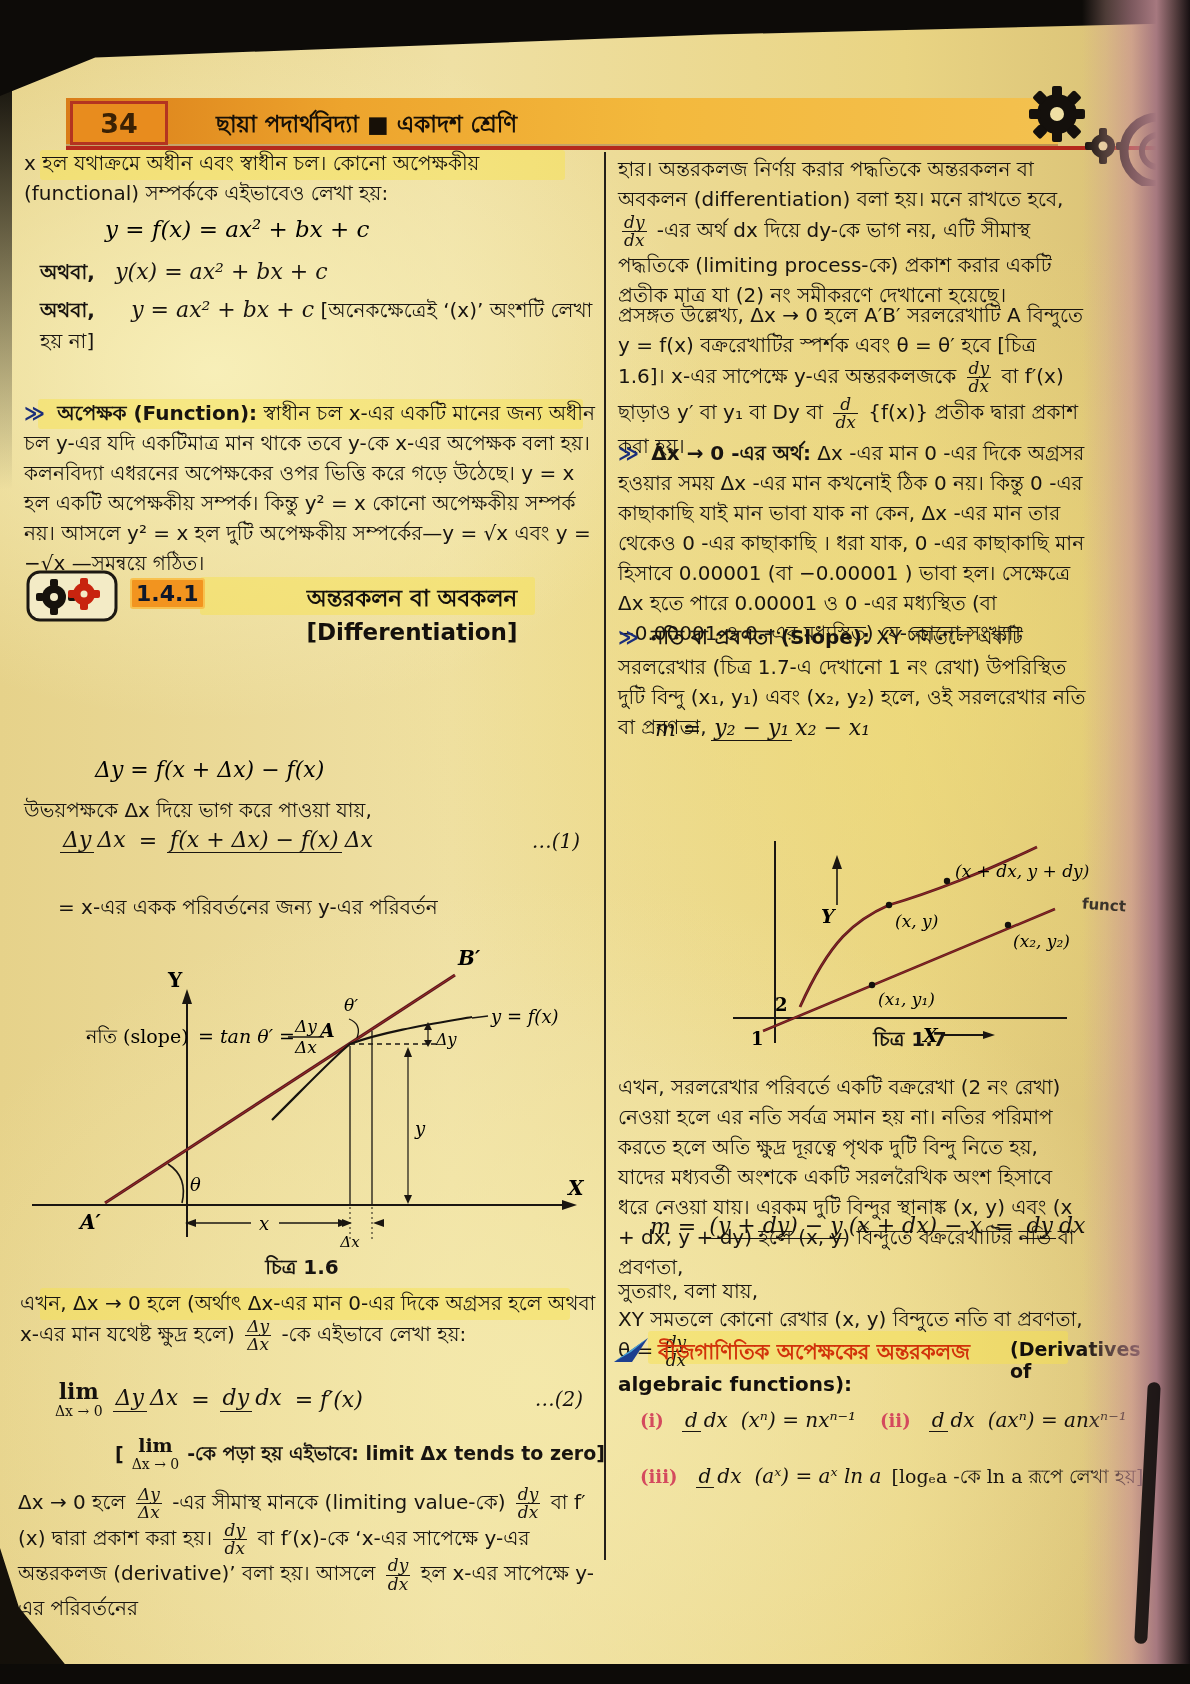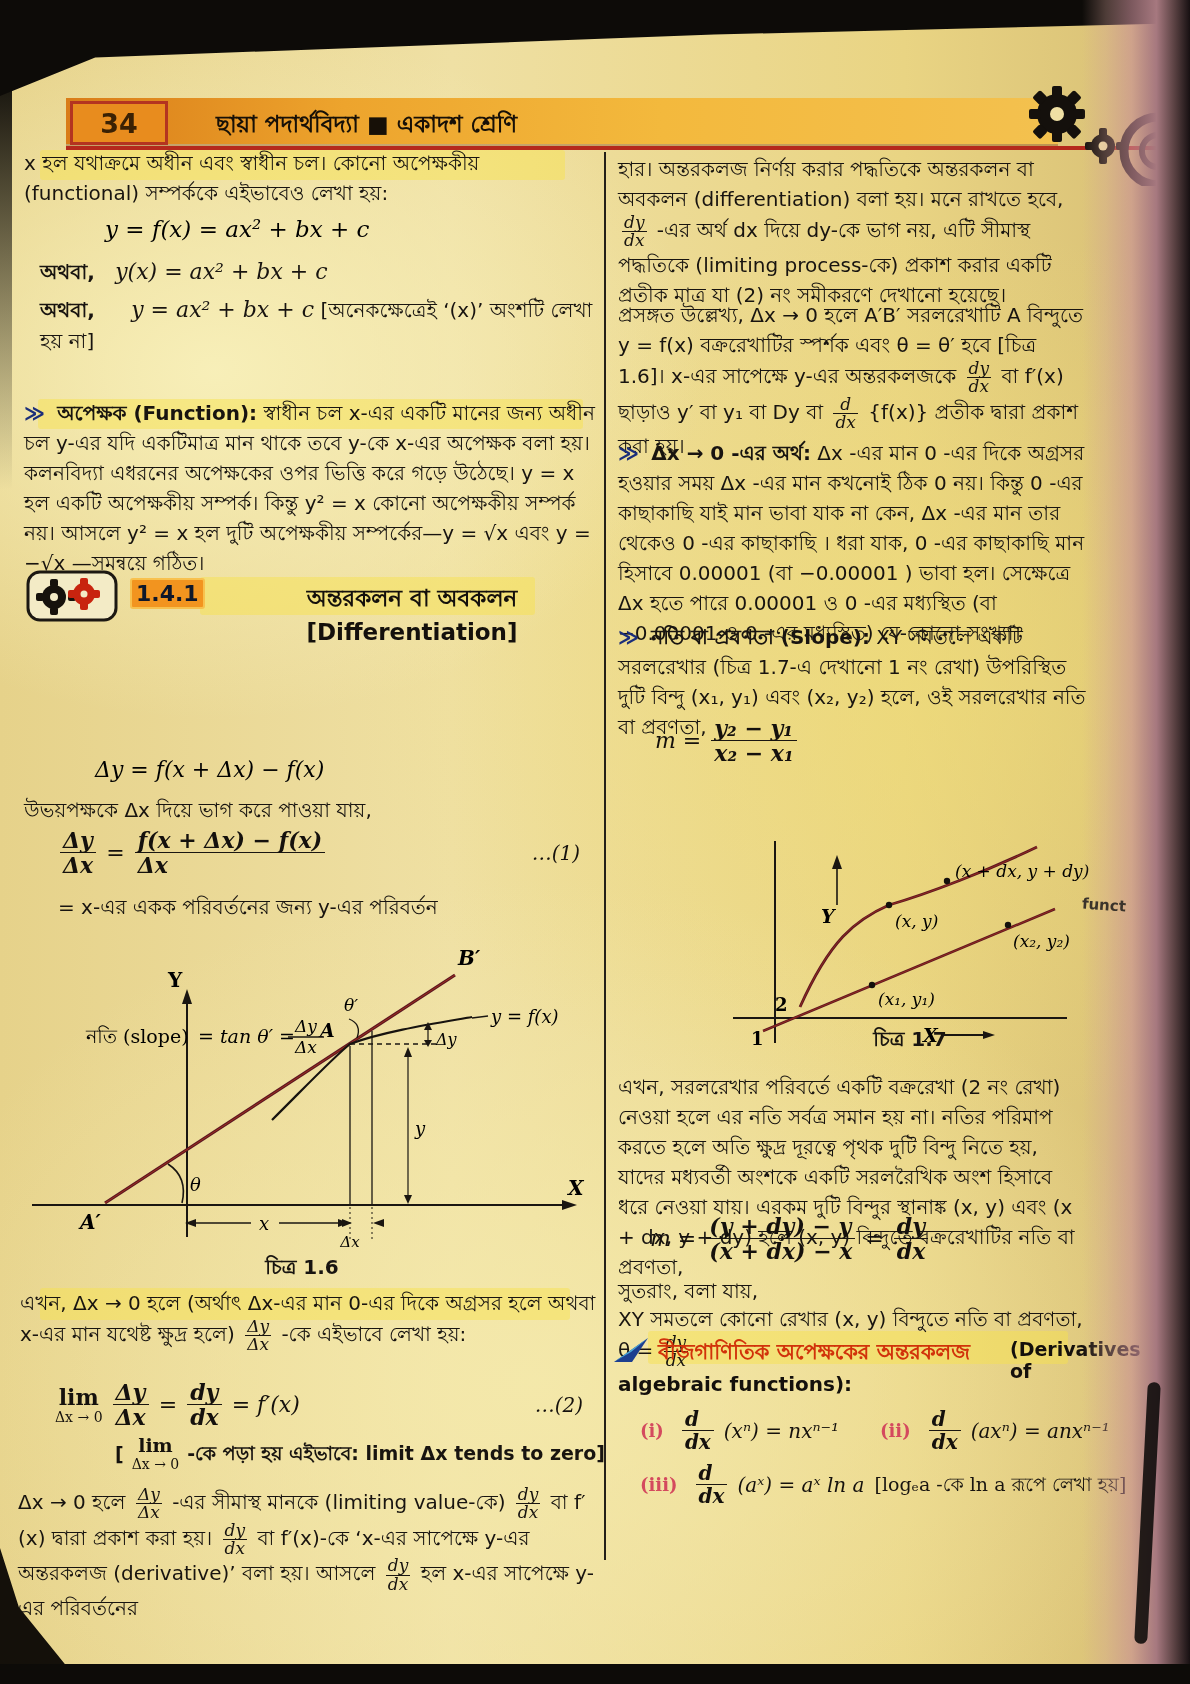--- a/index.html
+++ b/index.html
@@ -11,21 +11,21 @@
       radial-gradient(ellipse 700px 500px at 18% 22%, rgba(248,240,186,.95), rgba(248,240,186,0) 70%),
       radial-gradient(ellipse 800px 600px at 78% 40%, rgba(240,221,116,.55), rgba(240,221,116,0) 75%),
       radial-gradient(ellipse 900px 700px at 45% 82%, rgba(245,234,172,.85), rgba(245,234,172,0) 72%),
       linear-gradient(90deg,#e6d28a 0%,#efe0a4 38%,#e9d483 76%,#d6bd74 100%);}
   .abs{position:absolute;}
   .bn{font-size:20px;line-height:1.5;color:#181410;}
   .math{font-family:"DejaVu Serif","Liberation Serif",serif;font-style:italic;}
   .mk{color:#1b2e7a;font-weight:bold;font-style:normal;letter-spacing:-2px;margin-right:8px;}
   .bh{font-weight:bold;}
   .eqrow{display:flex;align-items:center;gap:10px;font-size:22px;color:#15110d;}
-  .fr{display:inline-flex;flex-direction:column;text-align:left;line-height:1.1;vertical-align:middle;font-weight:bold;}
+  .fr{display:inline-flex;text-align:center;line-height:1.1;vertical-align:middle;}
   .fr .n{border-bottom:1.7px solid #1a1611;padding:0 3px;display:block;}
   .fr .d{padding:0 3px;display:block;}
   .ifr{display:inline-flex;flex-direction:column;text-align:center;line-height:1.02;vertical-align:middle;
     font-size:17px;margin:0 4px;}
   .ifr .n{border-bottom:1.4px solid #1a1611;padding:0 2px;display:block;}
   .ifr .d{padding:0 2px;display:block;}
   .limb{display:inline-flex;flex-direction:column;align-items:center;line-height:1;font-weight:bold;font-style:normal;}
   .limb .lims{font-size:14px;font-weight:normal;margin-top:2px;}
   .hl{background:rgba(246,225,78,.48);border-radius:3px;}
   .band{background:linear-gradient(90deg,#d97c18,#eda42d 28%,#f3b93d 60%,#f3c14f);

